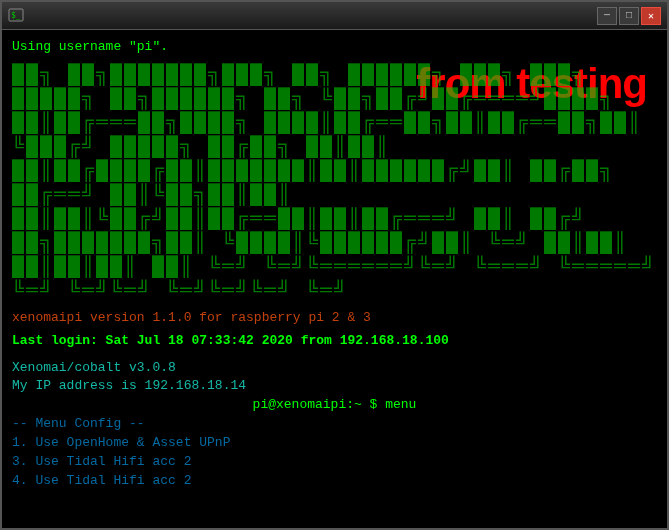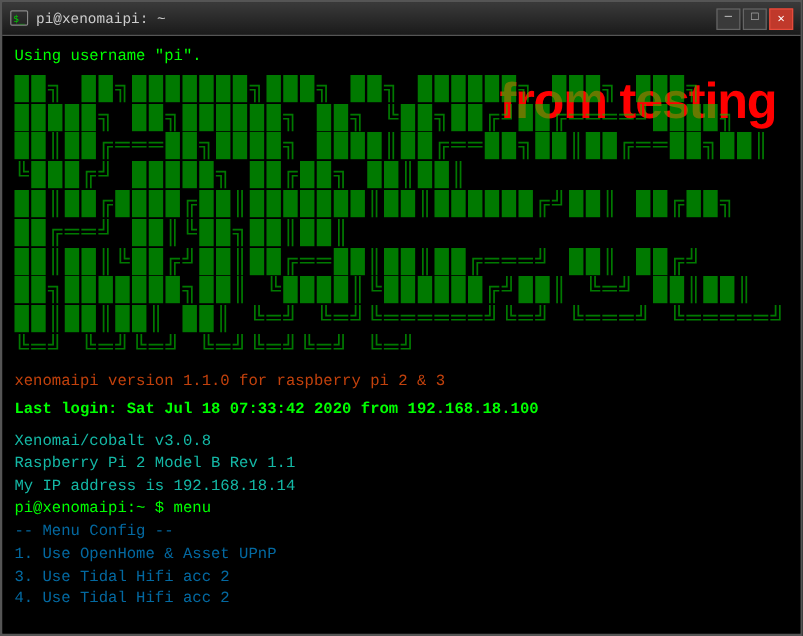--- a/index.html
+++ b/index.html
@@ -119,20 +119,21 @@
 
     .info-block {
       color: #14b8a6;
       font-size: 13px;
       margin-top: 4px;
     }
 
     .prompt {
       color: #00ff00;
       font-size: 13px;
+      text-align: center;
     }
 
     .menu-output {
       color: #0369a1;
       font-size: 13px;
     }
 
     @keyframes blink {
       0%, 100% { opacity: 1; }
       50% { opacity: 0; }
@@ -146,21 +147,20 @@
 </head>
 <body>
 
 <div class="window">
   <div class="titlebar">
     <div class="titlebar-left">
       <svg class="titlebar-icon" viewBox="0 0 16 16" fill="#00cc00">
         <rect x="1" y="1" width="14" height="12" rx="1" fill="none" stroke="#888" stroke-width="1"></rect>
         <text x="3" y="10" font-size="8" fill="#00cc00" font-family="monospace">$_</text>
       </svg>
-      <span class="titlebar-title">pi@xenomaipi: ~</span>
     </div>
     <div class="titlebar-controls">
       <div class="ctrl-btn">─</div>
       <div class="ctrl-btn">□</div>
       <div class="ctrl-btn close-btn">✕</div>
     </div>
   </div>
 
   <div class="terminal">
     <div class="under-testing">from testing</div>
@@ -178,21 +178,20 @@
       </span>
     </div>
 
     <span class="line version-line">  xenomaipi version 1.1.0 for raspberry pi 2 &amp; 3</span>
     <span class="line" style="display:block;height:4px;"></span>
     <span class="line login-line">Last login: Sat Jul 18 07:33:42 2020 from 192.168.18.100</span>
     <span class="line" style="display:block;height:4px;"></span>
 
     <div class="info-block">
       <span class="line">Xenomai/cobalt v3.0.8</span>
-      <span class="line">Raspberry Pi 2 Model B Rev 1.1</span>
       <span class="line">My IP address is 192.168.18.14</span>
     </div>
 
     <div class="prompt">
       <span class="line">pi@xenomaipi:~ $ menu</span>
     </div>
 
     <div class="menu-output">
       <span class="line">-- Menu Config --</span>
       <span class="line">1. Use OpenHome &amp; Asset UPnP</span>

